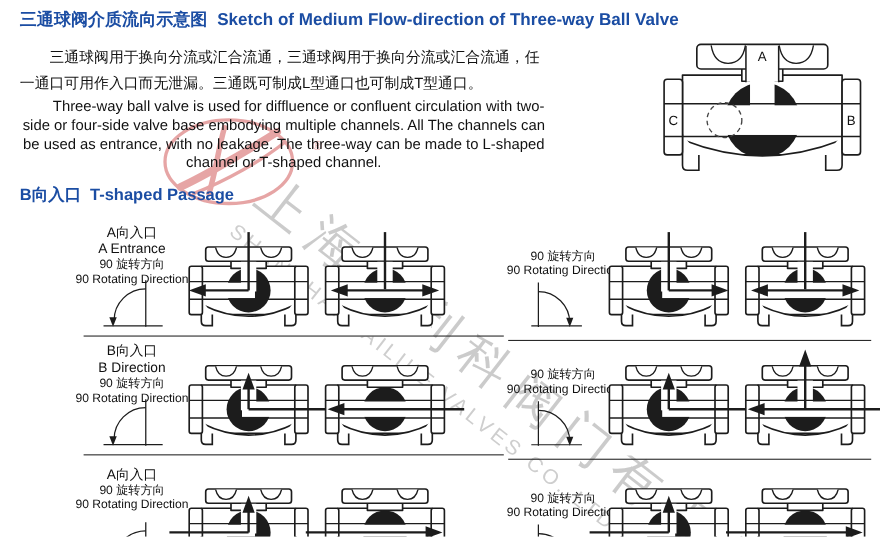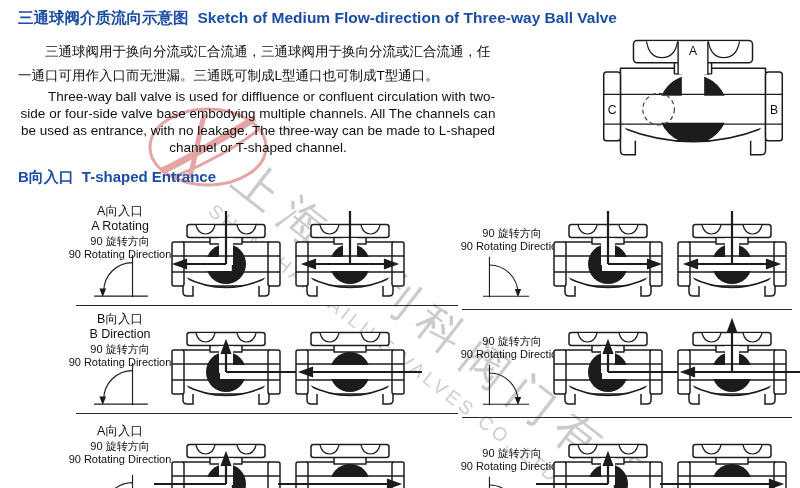--- a/index.html
+++ b/index.html
@@ -102,28 +102,28 @@
           <line x1="4" y1="62" x2="196" y2="62" stroke="#1c1c1c" stroke-width="1.4"></line>
           <line x1="4" y1="94" x2="196" y2="94" stroke="#1c1c1c" stroke-width="1.4"></line>
           <circle cx="63" cy="78" r="17" fill="none" stroke="#444" stroke-width="1.3" stroke-dasharray="4.5,3.5"></circle>
           <text x="100" y="20" font-size="13" fill="#111" text-anchor="middle">A</text>
           <text x="13" y="83" font-size="13" fill="#111" text-anchor="middle">C</text>
           <text x="187" y="83" font-size="13" fill="#111" text-anchor="middle">B</text>
         </svg>
       </div>
 
     <div class="section-heading">
-      <span class="zh">B向入口</span><span class="en">T-shaped Entrance</span>
+      <span class="zh">B向入口</span><span class="en">T-shaped Passage</span>
     </div>
 
     <div id="rows">
         <div class="flow-row" style="top: 204px;">
           <div class="lbl left-lbl">
             <div class="lbl-zh">A向入口</div>
-            <div class="lbl-en">A Rotating</div>
+            <div class="lbl-en">A Entrance</div>
             <div class="rot-zh">90  旋转方向</div>
             <div class="rot-en">90 Rotating Direction</div>
           </div>
           <div class="arc arc-left">
             <svg viewBox="0 0 60 50" width="58" height="48" style="overflow:visible">
               <g stroke="#1c1c1c" stroke-width="1.2" fill="none">
                 <line x1="42" y1="3" x2="42" y2="47"></line>
                 <line x1="2" y1="46" x2="58" y2="46"></line>
                 <path d="M12,41 A30,30 0 0 1 42,11"></path>
               </g>

